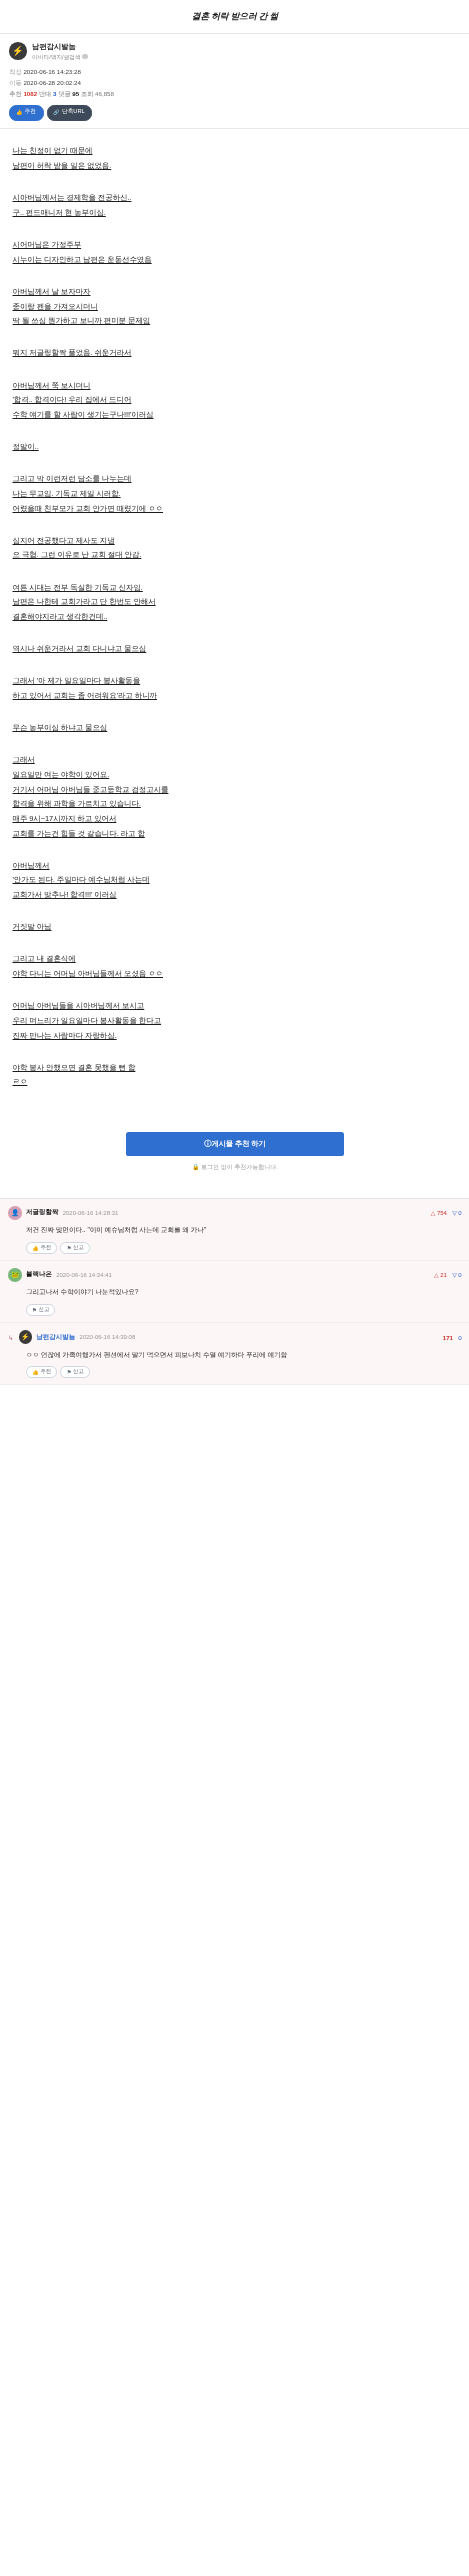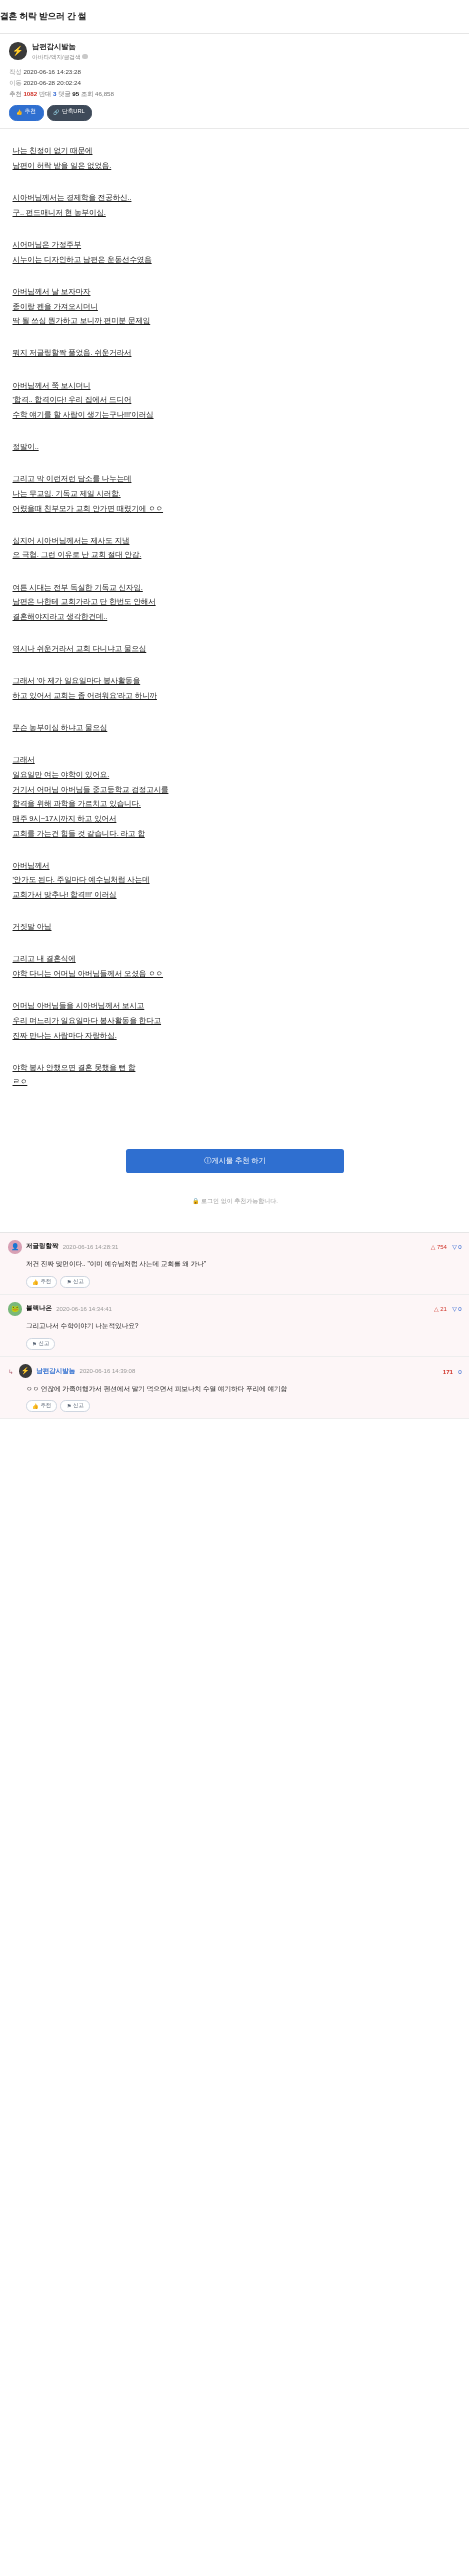--- a/index.html
+++ b/index.html
@@ -13,22 +13,23 @@
   .page {
     width: 470px;
     min-height: 2576px;
     background: #fff;
     position: relative;
   }
 
   
   .title-bar {
     padding: 11.4px 0 9.3px 0;
-    text-align: left;
+    text-align: center;
     border-bottom: 0.5px solid #e6e6e6;
+    font-style: italic;
   }
   .title-text {
     font-size: 8.8px;
     font-weight: bold;
     color: #222;
     letter-spacing: -0.2px;
   }
 
   
   .author-box {
@@ -123,26 +124,26 @@
     padding: 14.5px 0 5.2px 0;
     text-align: center;
   }
   .rec-btn {
     display: inline-flex;
     align-items: center;
     justify-content: center;
     gap: 4.2px;
     width: 218px;
     height: 24px;
-    margin: 17px auto;
+    margin: 0 auto;
     background: #2f6fd0;
     color: #fff;
     border-radius: 2.6px;
     font-size: 7.3px;
-    font-weight: normal;
+    font-weight: bold;
     cursor: pointer;
     letter-spacing: -0.1px;
   }
   .rec-note {
     margin-top: 6.2px;
     font-size: 6px;
     color: #9a9a9a;
   }
   .rec-note .lock { margin-right: 1.6px; }
 
@@ -286,21 +287,21 @@
 종이랑 펜을 가져오시더니
 딱 될 쓰심 뭔가하고 보니까 편미분 문제임</p>
     <p>뭐지 저글링할짝 풀었음. 쉬운거라서</p>
     <p>아버님께서 쭉 보시더니
 '합격.. 합격이다! 우리 집에서 드디어
 수학 얘기를 할 사람이 생기는구나!!!'이러심</p>
     <p>정말이..</p>
     <p>그리고 막 이런저런 담소를 나누는데
 나는 무교임. 기독교 제일 시러함.
 어렸을때 친부모가 교회 안가면 때렸기에 ㅇㅇ</p>
-    <p>심지어 시아버님께서는 제사도 지냄
+    <p>심지어 전공했다고 제사도 지냄
 으 극혐. 그런 이유로 난 교회 절대 안감.</p>
     <p>여튼 시대는 전부 독실한 기독교 신자임.
 남편은 나한테 교회가라고 단 한번도 안해서
 결혼해야지라고 생각한건데..</p>
     <p>역시나 쉬운거라서 교회 다니냐고 물으심</p>
     <p>그래서 '아 제가 일요일마다 봉사활동을
 하고 있어서 교회는 좀 어려워요'라고 하니까</p>
     <p>무슨 농부이심 하냐고 물으심</p>
     <p>그래서
 일요일만 여는 야학이 있어요.

